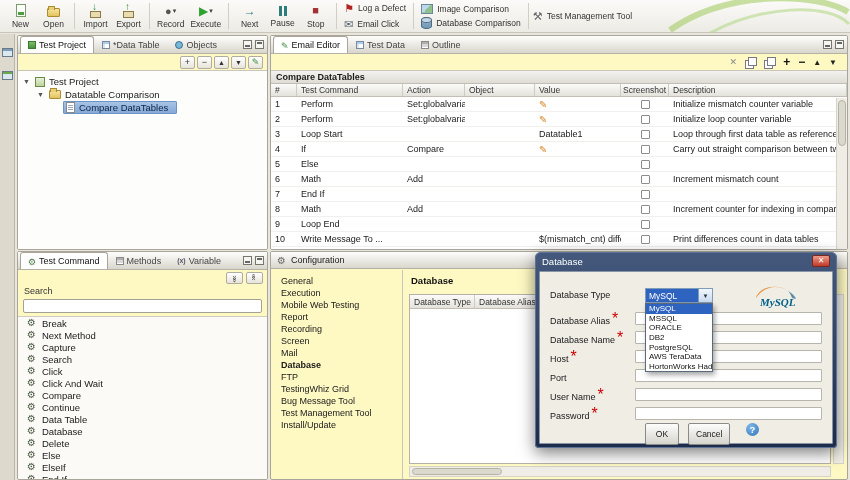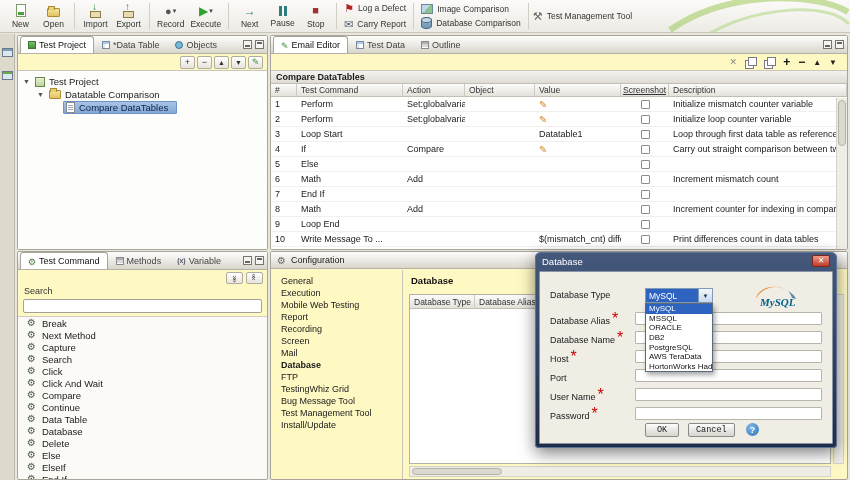--- a/index.html
+++ b/index.html
@@ -102,21 +102,21 @@
   .vb-tri{font-size:8px;color:#222;}
   .gridtitle{height:14px;background:linear-gradient(#f3f2ef,#dedcd4);border-top:1px solid #c9c5ba;border-bottom:1px solid #c2beb3;font-size:9px;font-weight:bold;color:#1a1a1a;display:flex;align-items:center;padding-left:5px;}
   .colhead{display:flex;height:13px;background:linear-gradient(#fbfbfa,#e4e2db);border-bottom:1px solid #c2beb3;font-size:8.5px;color:#333;}
   .colhead .cell{border-right:1px solid #cfcbc0;}
   .cell{padding-left:4px;overflow:hidden;white-space:nowrap;display:flex;align-items:center;}
   .c-num{width:26px;flex:none;}
   .c-cmd{width:106px;flex:none;}
   .c-act{width:62px;flex:none;}
   .c-obj{width:70px;flex:none;}
   .c-val{width:86px;flex:none;}
-  .c-shot{width:48px;flex:none;justify-content:center;padding-left:0;text-decoration:underline;}
+  .c-shot{width:48px;flex:none;justify-content:center;padding-left:0;}
   .c-desc{flex:1;}
   .rows{background:#fff;height:153px;}
   .trow{display:flex;height:15px;border-bottom:1px solid #f1f0ec;font-size:9px;color:#1a1a1a;align-items:center;}
   .pencil{color:var(--pencil_orange,#d98a2b);font-size:10px;margin-right:2px;}
   .cb{width:9px;height:9px;border:1px solid #8d8d8d;background:#fff;border-radius:1px;}
   .vscroll{position:absolute;right:0;top:62px;width:11px;bottom:0;background:#efede6;border-left:1px solid #d5d2c8;}
   .vthumb{position:absolute;left:1px;right:1px;top:2px;height:46px;background:#dbd8ce;border:1px solid #b5b2a6;border-radius:4px;}
 
   
   #config-panel{left:270px;top:251px;width:578px;height:229px;}
@@ -149,21 +149,21 @@
   .combo-btn{width:14px;background:linear-gradient(#f2f7fd,#c9d9ef);border-left:1px solid #7f9db9;display:flex;align-items:center;justify-content:center;font-size:6px;color:#234;}
   .ddlist{position:absolute;left:105px;top:31px;width:68px;background:#fff;border:1px solid #5a6a7a;z-index:60;box-shadow:2px 3px 5px rgba(0,0,0,.35);}
   .ddopt{height:9.6px;font-size:8px;display:flex;align-items:center;padding-left:3px;white-space:nowrap;overflow:hidden;color:#111;}
   .ddopt.selected{background:var(--selection_blue,#2f63c0);color:#fff;}
   .dlg-fields{position:absolute;left:0;top:40px;right:0;}
   .frow{display:flex;align-items:center;height:13px;margin-bottom:6px;}
   .frow .lblwrap{width:95px;padding-left:10px;flex:none;white-space:nowrap;}
   .frow .inp{flex:1;margin-right:10px;height:13px;background:#fff;border:1px solid #b8b5ab;border-radius:1px;font-size:9px;padding:0 3px;outline:none;min-width:0;}
   .mysql-logo{position:absolute;left:208px;top:8px;}
   .dlg-btns{position:absolute;left:105px;top:151px;display:flex;gap:9px;}
-  .btn{min-width:34px;height:14px;border:1px solid #8a8a8a;border-radius:2px;background:linear-gradient(#fdfdfd,#d6d4cd);font-size:8.5px;display:flex;align-items:center;justify-content:center;color:#1a1a1a;padding:0 7px;font-family:Liberation Mono, monospace;}
+  .btn{min-width:34px;height:22px;border:1px solid #8a8a8a;border-radius:2px;background:linear-gradient(#fdfdfd,#d6d4cd);font-size:8.5px;display:flex;align-items:center;justify-content:center;color:#1a1a1a;padding:0 7px;}
   .help{position:absolute;left:206px;top:151px;width:13px;height:13px;border-radius:50%;background:radial-gradient(circle at 35% 30%,#7db8e8,#2f74b8);color:#fff;font-size:9px;font-weight:bold;display:flex;align-items:center;justify-content:center;}
 </style>
 </head>
 <body>
 
 <div class="toolbar">
   <div class="tb-item">
     <span class="ic">
         <span class="ic-page"></span>
       </span>
@@ -222,21 +222,21 @@
     <span>Stop</span>
   </div>
   <div class="tb-sep"></div>
   <div class="tb-two">
     <div class="tb-mini">
       <span class="g-flag">⚑</span>
       <span>Log a Defect</span>
     </div>
     <div class="tb-mini">
       <span class="g-mail">✉</span>
-      <span>Carry Report</span>
+      <span>Email Click</span>
     </div>
   </div>
   <div class="tb-sep"></div>
   <div class="tb-two">
     <div class="tb-mini">
       <span class="ic-img"></span>
       <span>Image Comparison</span>
     </div>
     <div class="tb-mini">
       <span class="ic-db"></span>

